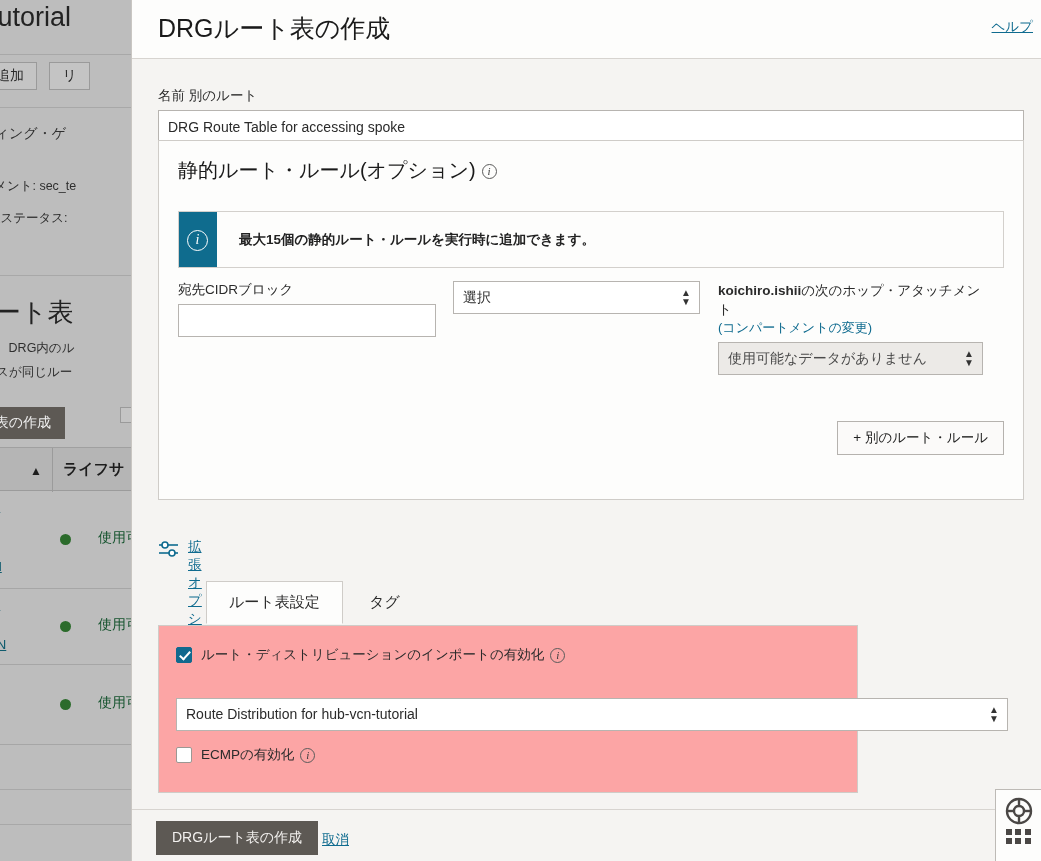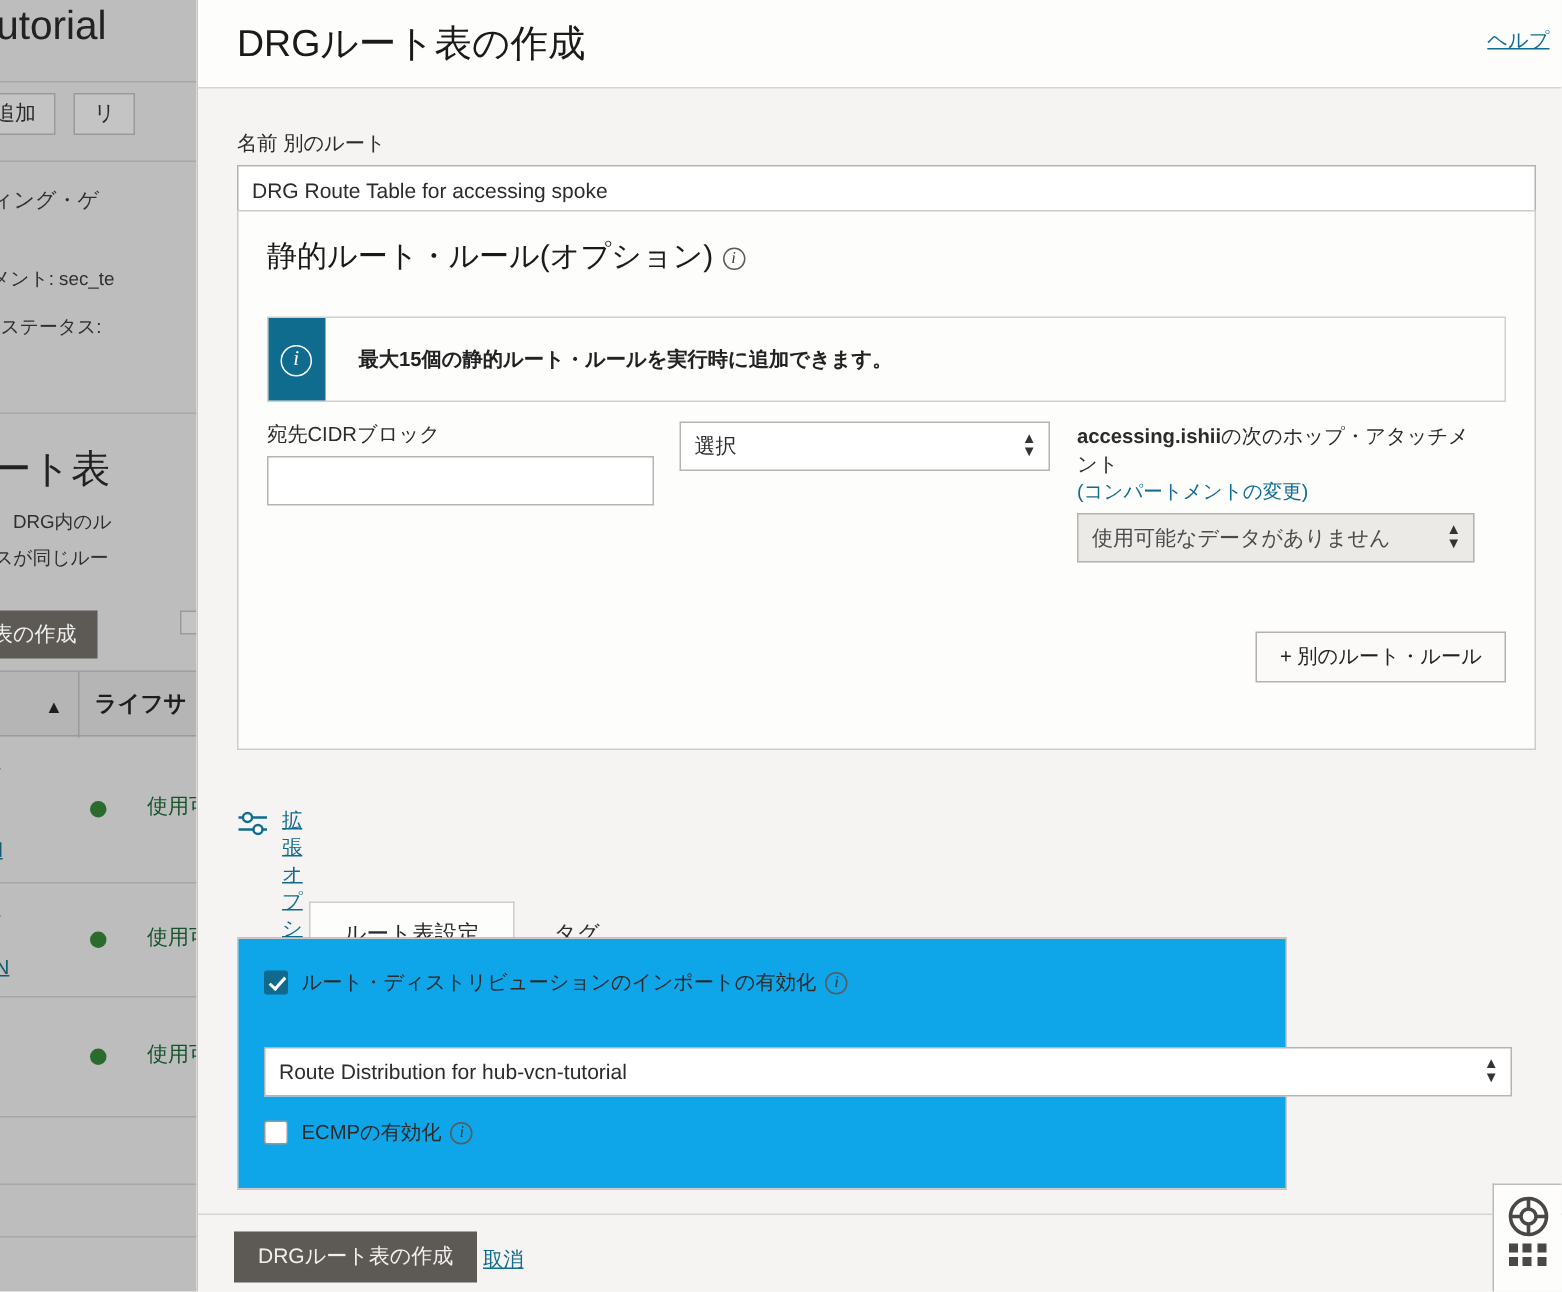--- a/index.html
+++ b/index.html
@@ -163,31 +163,31 @@
 
   
   #adv-toggle { position: absolute; left: 26px; top: 478px; cursor: pointer; }
   #adv-toggle .sliders { position: absolute; left: 0; top: 3px; }
   #adv-toggle .lbl {
     position: absolute; left: 30px; top: 0;
     font-size: 13.5px; color: #0f6b8f; text-decoration: underline;
   }
 
   
-  #tabs { position: absolute; left: 26px; top: 540px; width: 866px; padding-left: 48px; }
+  #tabs { position: absolute; left: 26px; top: 520px; width: 866px; padding-left: 48px; }
   .tab {
     display: inline-block; font-size: 15px; padding: 11px 22px;
     color: #2b2b2b; cursor: pointer; position: relative; top: 1px;
   }
   .tab.active {
     background: #fdfdfc; border: 1px solid #cfccc8; border-bottom: 1px solid #fdfdfc;
   }
   #tab-card {
     position: absolute; left: 26px; top: 565px; width: 700px; height: 168px;
-    background: #0ea5e9; border: 1px solid #cfccc8;
+    background: #fca5a5; border: 1px solid #cfccc8;
   }
   .chk-row { position: absolute; display: flex; align-items: center; }
   .chk {
     width: 16px; height: 16px; border: 1px solid #9b9894; background: #fff;
     border-radius: 2px; display: inline-block; position: relative;
   }
   .chk.checked { background: #11698e; border-color: #11698e; }
   .chk.checked::after {
     content: ""; position: absolute; left: 4.5px; top: 1px;
     width: 4px; height: 9px; border: solid #fff;
@@ -328,21 +328,21 @@
           <div class="select-wrap">
             <div class="select-box">選択</div>
             <div class="select-arrows">
                 <span>▲</span>
                 <span>▼</span>
               </div>
           </div>
         </div>
 
         <div id="compart-col">
-          <div class="heading"><b>accessing.ishii</b><span>の次のホップ・アタッチメント</span></div>
+          <div class="heading"><b>koichiro.ishii</b><span>の次のホップ・アタッチメント</span></div>
           <div class="changelink">(コンパートメントの変更)</div>
           <div class="select-wrap" style="margin-top:5px">
             <div class="select-box disabled">使用可能なデータがありません</div>
             <div class="select-arrows">
                 <span>▲</span>
                 <span>▼</span>
               </div>
           </div>
         </div>
 

